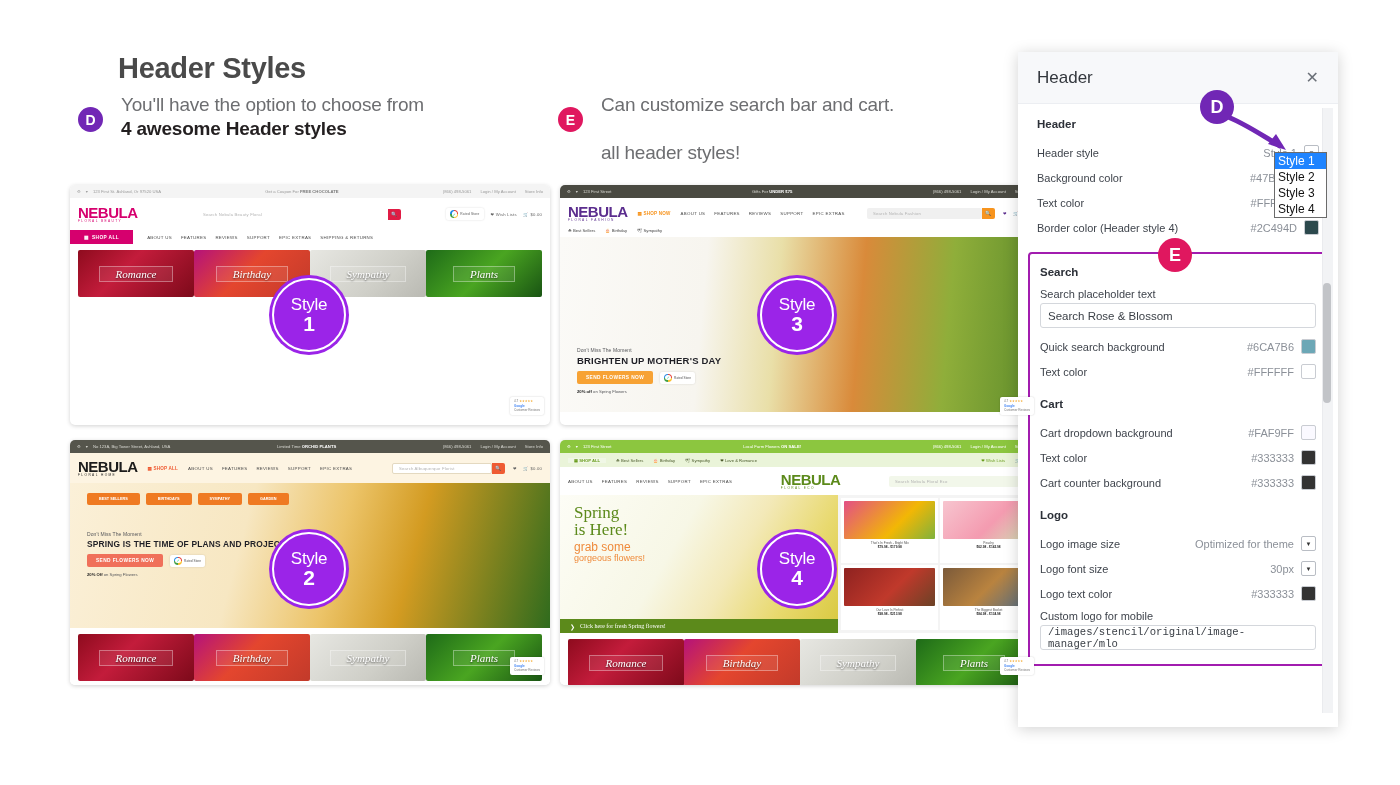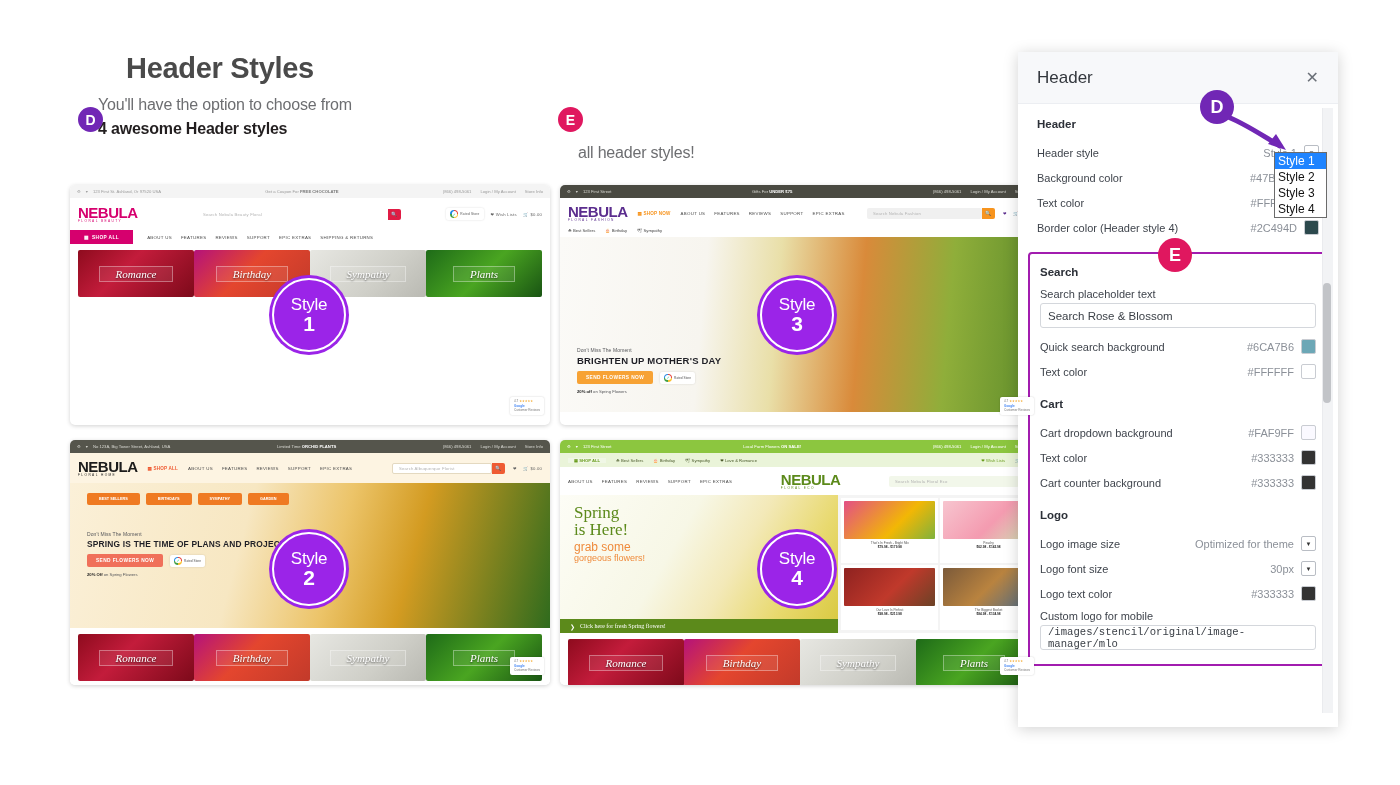--- a/index.html
+++ b/index.html
@@ -6,41 +6,41 @@
   body {
     width: 1400px; height: 785px;
     background: #ffffff;
     font-family: "Liberation Sans", sans-serif;
     position: relative;
     overflow: hidden;
   }
 
   
   .page-title {
-    position: absolute; left: 126px; top: 52px;
+    position: absolute; left: 118px; top: 52px;
     font-size: 29px; font-weight: bold; color: #4a4a4a;
     letter-spacing: -0.3px;
   }
   .callout-d, .callout-e { position: absolute; }
   .callout-d { left: 78px; top: 93px; width: 470px; }
   .callout-e { left: 558px; top: 93px; width: 460px; }
 
   .marker {
     width: 25px; height: 25px; border-radius: 50%;
     color: #fff; font-size: 14px; font-weight: bold;
     display: flex; align-items: center; justify-content: center;
     position: absolute; left: 0; top: 14px;
     font-family: "Liberation Sans", sans-serif;
   }
   .marker.purple { background: #7127b5; }
   .marker.pink { background: #e0175f; }
 
   .callout-text {
-    margin-left: 20px;
-    font-size: 16px; line-height: 24px; color: #6d6e71;
+    margin-left: 43px;
+    font-size: 19px; line-height: 24px; color: #6d6e71;
     letter-spacing: -0.2px;
   }
   .callout-text .strong { color: #231f20; font-weight: bold; }
 
   
   .shot {
     position: absolute; background: #fff;
     border-radius: 5px; overflow: hidden;
     box-shadow: 0 1px 4px rgba(0,0,0,0.18);
   }
@@ -245,21 +245,21 @@
   <div class="marker purple">D</div>
   <div class="callout-text">
     <span>You'll have the option to choose from</span><br>
     <span class="strong">4 awesome Header styles</span>
   </div>
 </div>
 
 <div class="callout-e">
   <div class="marker pink">E</div>
   <div class="callout-text">
-    <br>
+    <span>Can customize search bar and cart.</span><br>
     <br>
     <span>all header styles!</span>
   </div>
 </div>
 
 <div class="shot" id="shot1">
   <div class="topbar tb-light">
     <div class="tb-left">
       <span>⚙</span>
       <span>▾</span>

